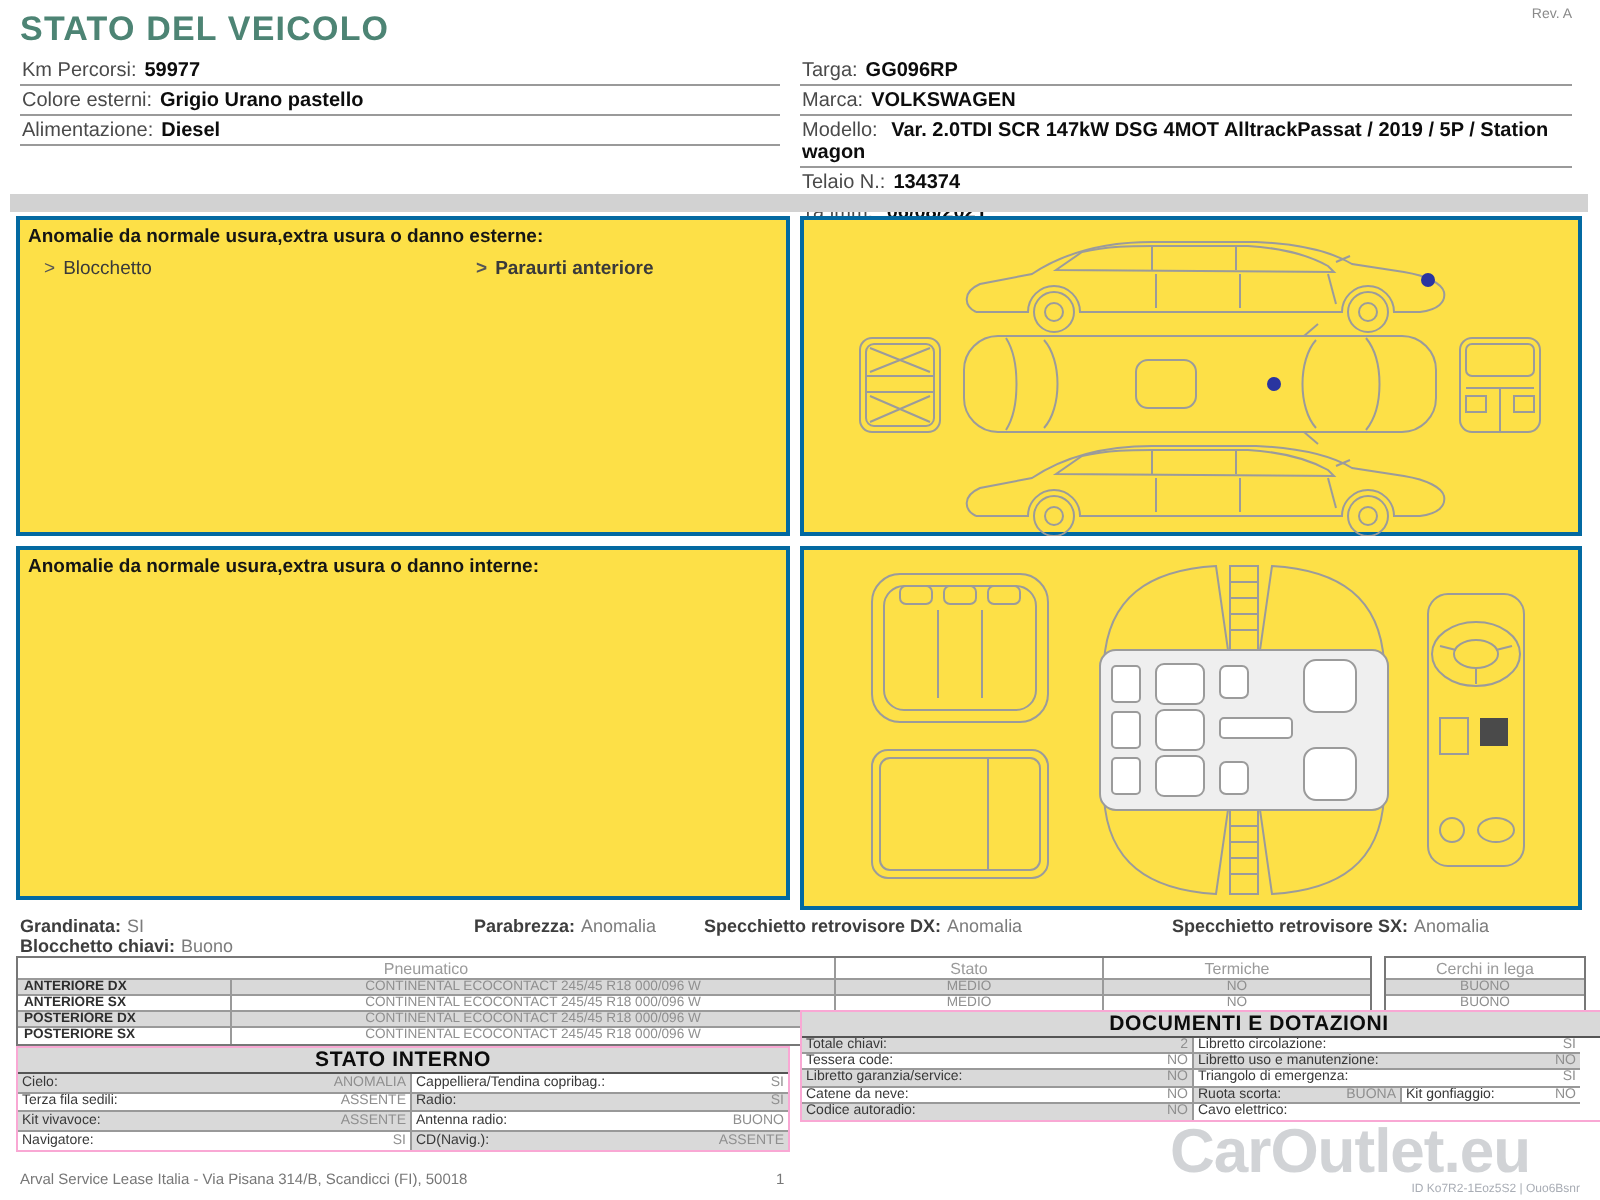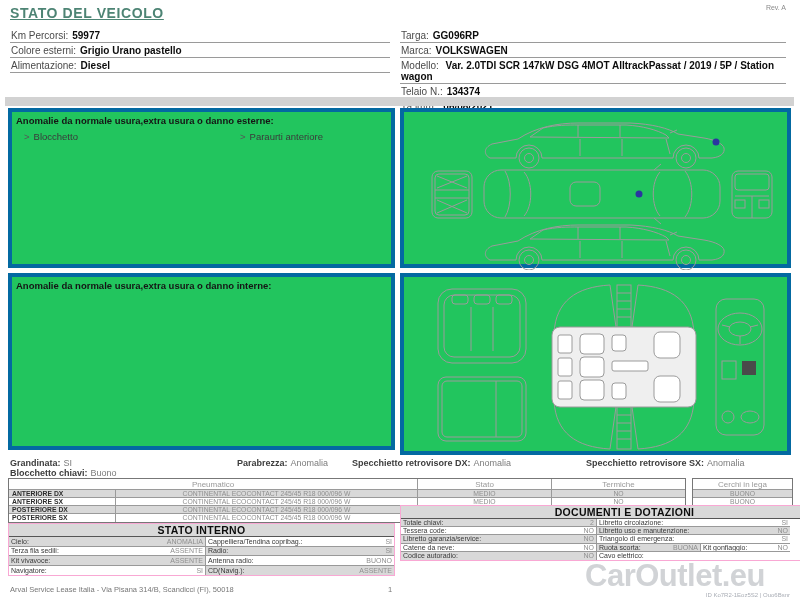--- a/index.html
+++ b/index.html
@@ -1,33 +1,33 @@
 <!DOCTYPE html>
 <html><head>
 <meta charset="utf-8">
 <style>
   * { margin:0; padding:0; box-sizing:border-box; }
   html,body { background:#fff; }
   body { width:800px; height:600px; font-family:"Liberation Sans", sans-serif; }
   .page { position:relative; width:800px; height:600px; background:#ffffff; overflow:hidden; }
   .abs { position:absolute; }
 
-  .doc-title { left:10px; top:5px; font-size:14px; font-weight:bold; color:#4d8474; letter-spacing:.6px;text-decoration:underline; }
+  .doc-title { left:10px; top:5px; font-size:17px; font-weight:bold; color:#4d8474; letter-spacing:.6px; }
   .rev { right:14px; top:4px; font-size:7px; color:#8a8a8a; }
 
   .fields { display:flex; flex-direction:column; }
   .field { display:flex; align-items:flex-end; border-bottom:1px solid #9a9a9a; font-size:10px; padding:2px 0 1px 1px; min-height:13px; }
   .field .lbl { color:#4a4a4a; white-space:nowrap; }
   .field .val { font-weight:bold; color:#0c0c0c; margin-left:4px; }
   .field.wrap { display:block; }
   .field.wrap .lbl, .field.wrap .val { display:inline; }
 
   .graybar { left:5px; top:97px; width:789px; height:9px; background:#d2d2d2; }
 
-  .panel { position:absolute; border:4px solid #0369a1; background:#22c55e;text-align:right; }
+  .panel { position:absolute; border:2px solid #0369a1; background:#fde047;text-align:right; }
   .p-ext-l { left:8px;   top:108px; width:387px; height:160px; }
   .p-ext-r { left:400px; top:108px; width:391px; height:160px; }
   .p-int-l { left:8px;   top:273px; width:387px; height:177px; }
   .p-int-r { left:400px; top:273px; width:391px; height:182px; }
   .anomaly-title { position:absolute; left:4px; top:3px; font-size:9.5px; font-weight:bold; color:#151515; }
   .an-item { position:absolute; top:19px; font-size:9.5px; color:#3a3a3a; }
   .an-item .arrow { margin-right:4px; color:#555; }
 
   .summary-item { font-size:9px; white-space:nowrap; }
   .summary-item .lbl { font-weight:bold; color:#3d3d3d; }
@@ -115,21 +115,21 @@
     </div>
   </div>
 
   <div class="abs graybar"></div>
 
   <div class="panel p-ext-l">
     <div class="anomaly-title">Anomalie da normale usura,extra usura o danno esterne:</div>
     <div class="an-item" style="left:12px;">
       <span class="arrow">&gt;</span><span>Blocchetto</span>
     </div>
-    <div class="an-item" style="left:228px;">
+    <div class="an-item" style="left:228px;font-weight:bold;">
       <span class="arrow">&gt;</span><span>Paraurti anteriore</span>
     </div>
   </div>
 
   <div class="panel p-ext-r">
     <svg width="389" height="158" viewBox="0 0 389 158">
       <defs>
         <g id="sidecar" stroke="#9b9b9b" fill="none" stroke-width="1">
           <path d="M10,40 C4,37 3,30 12,26 L38,21 C56,9 78,5 98,5 L150,5 C172,6 188,10 198,16 L224,20 C236,22 243,26 244,30 C245,35 241,39 232,40 L219,40 A13,13 0 0 0 193,40 L62,40 A13,13 0 0 0 36,40 L10,40"></path>
           <circle cx="49" cy="40" r="10"></circle>

